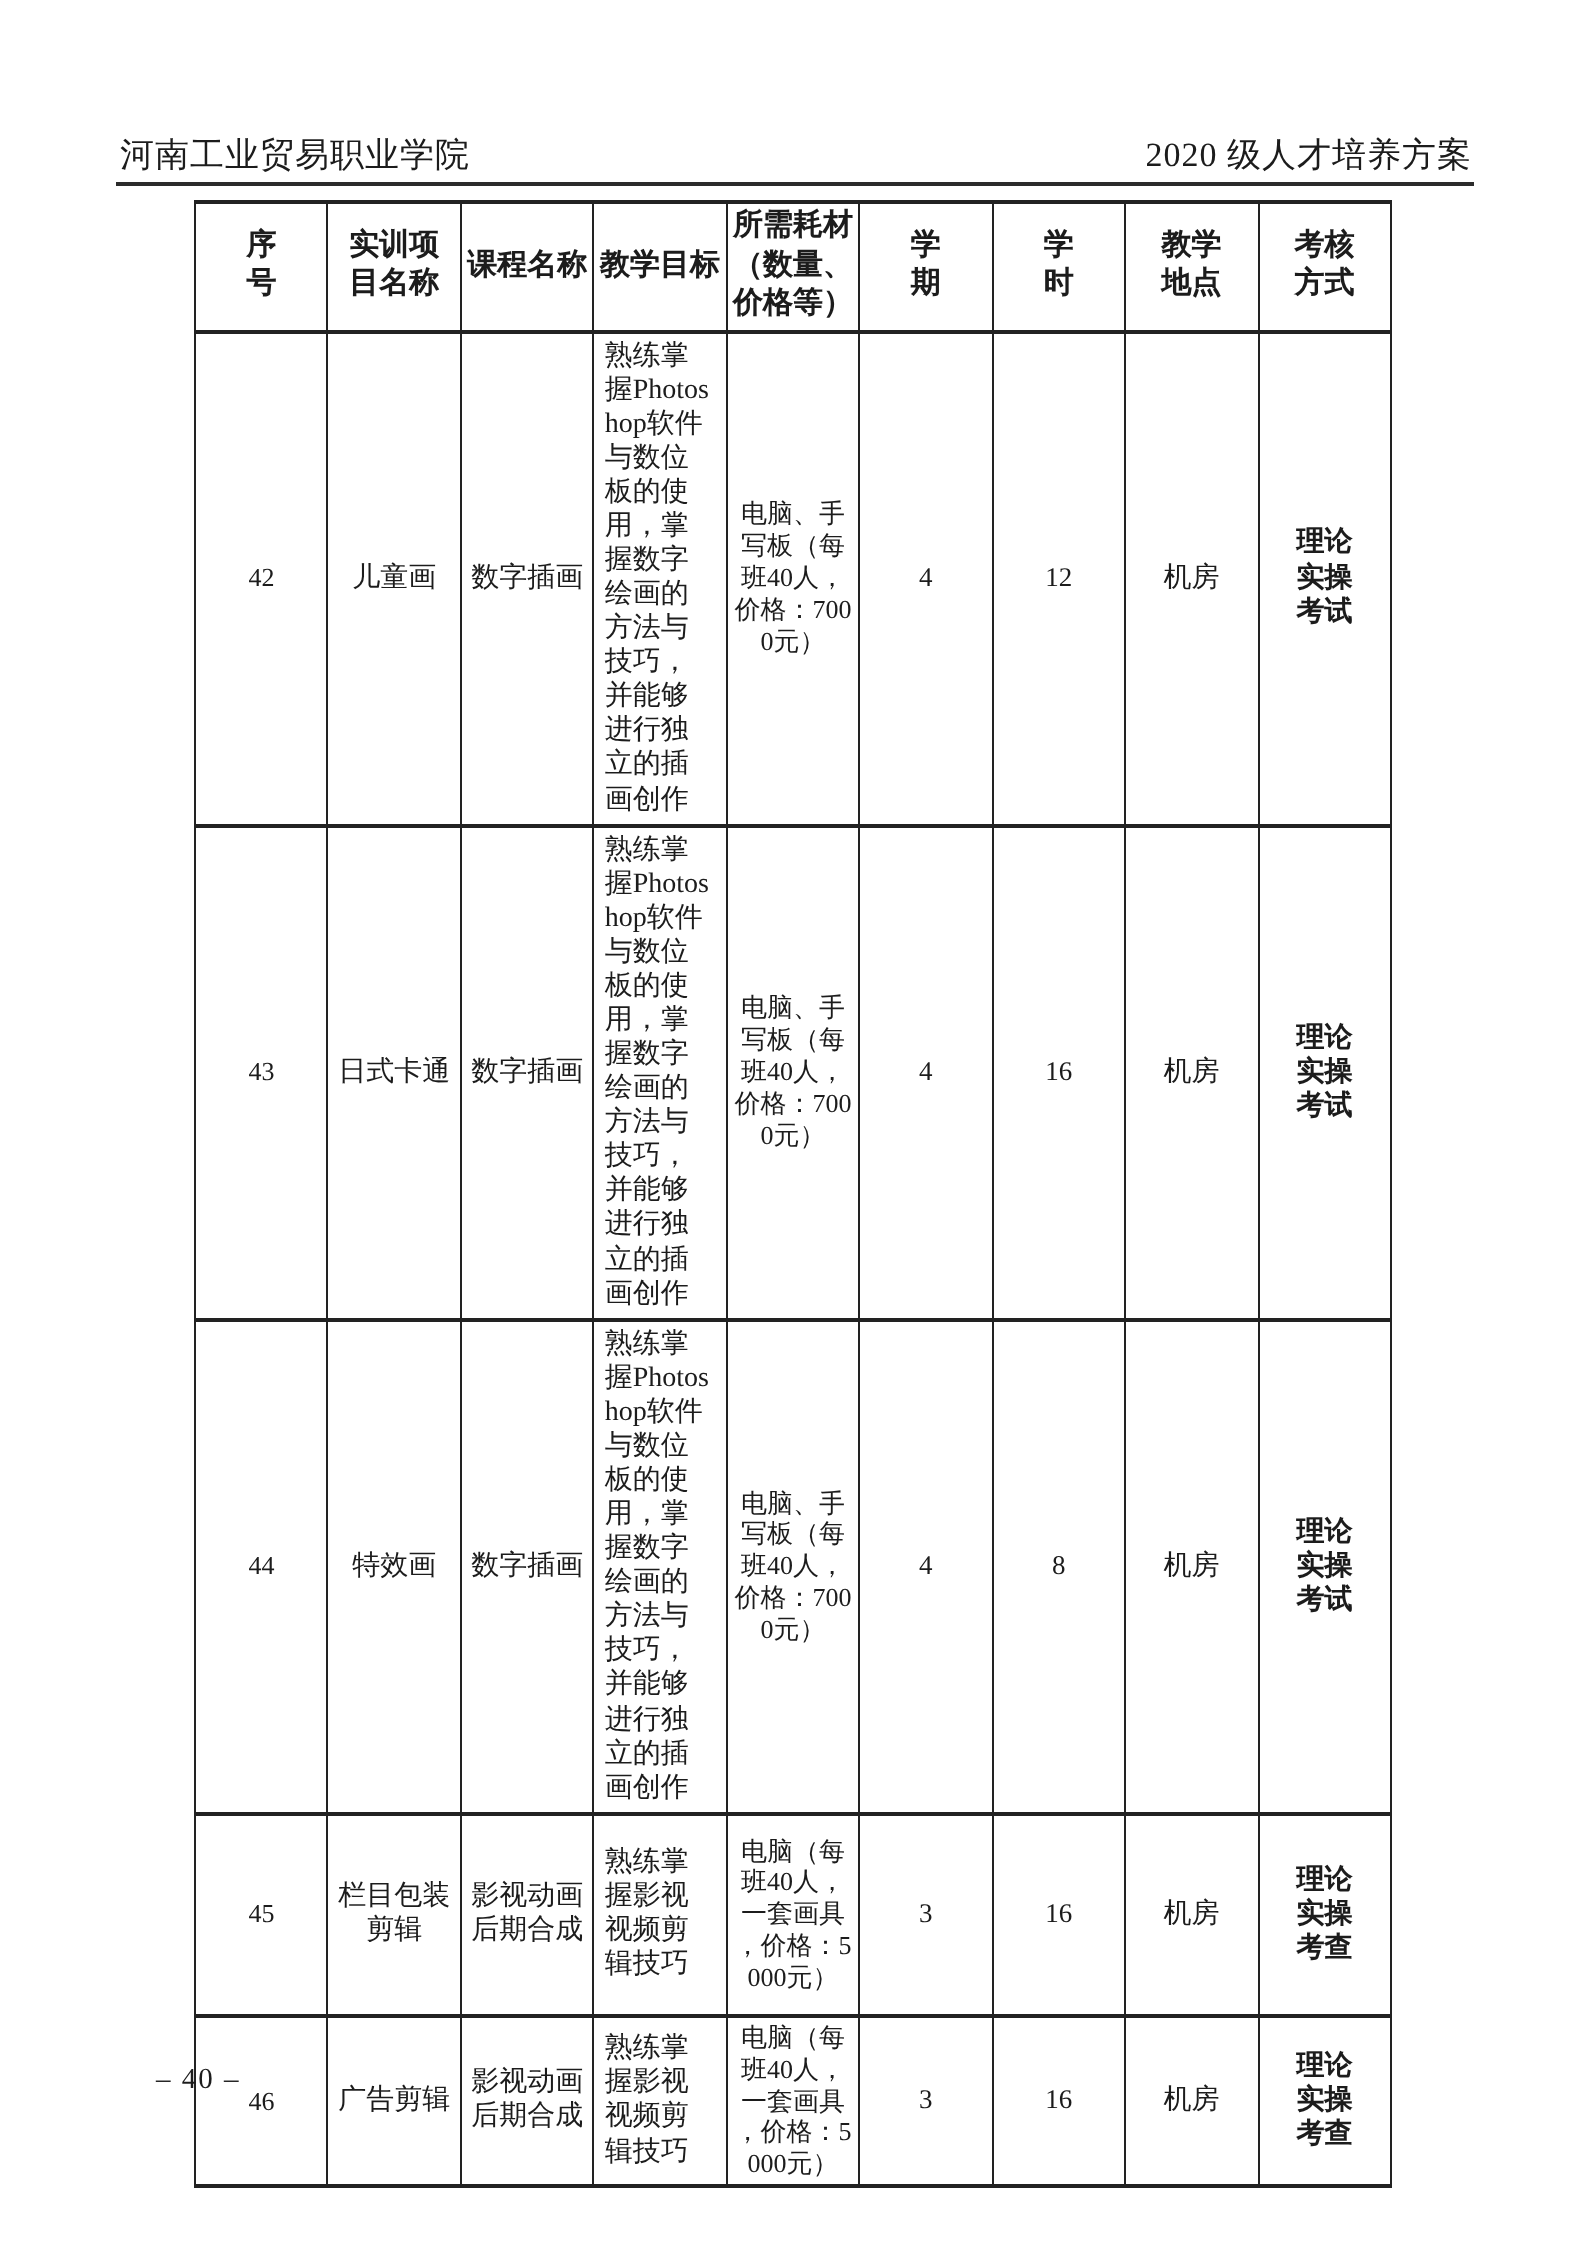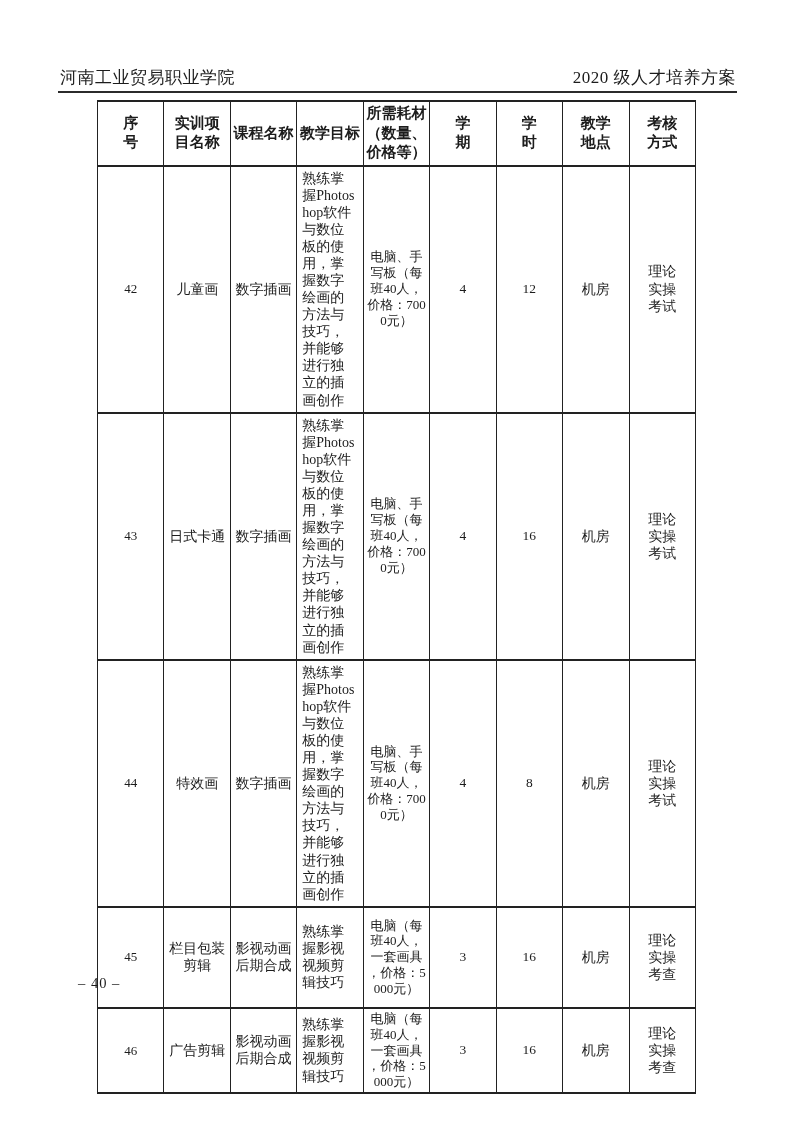--- a/index.html
+++ b/index.html
@@ -76,31 +76,31 @@
   }
   .training-table td:nth-child(5) {
     text-align: center;
     font-size: 13px;
     padding: 2px 3px;
     word-break: break-all;
     line-break: anywhere;
   }
   .training-table td:nth-child(6),
   .training-table td:nth-child(7) { font-size: 13.5px; padding: 2px 1px; }
-  .training-table td:nth-child(9) { white-space: pre-line; padding: 2px 2px; }
+  .training-table td:nth-child(9) { white-space: pre-line; padding: 2px 2px; font-weight: bold; }
   
   .training-table tbody tr:nth-child(1) { height: 39px; }
   .training-table tbody tr:nth-child(n+2):nth-child(-n+4) { height: 101px; }
   .training-table tbody tr:nth-child(n+5):nth-child(-n+10) { height: 61px; }
   .training-table tbody tr:nth-child(n+11) { height: 65px; }
   
   .training-table tbody tr:nth-child(n+11) td:nth-child(3) { font-size: 11.5px; }
   .page-footer {
     position: absolute;
-    top: 975px;
+    top: 1032px;
     left: 78px;
     font-size: 14.5px;
     letter-spacing: 1px;
   }
 </style>
 </head>
 <body>
 
 <div class="page-header">
   <span>河南工业贸易职业学院</span>

